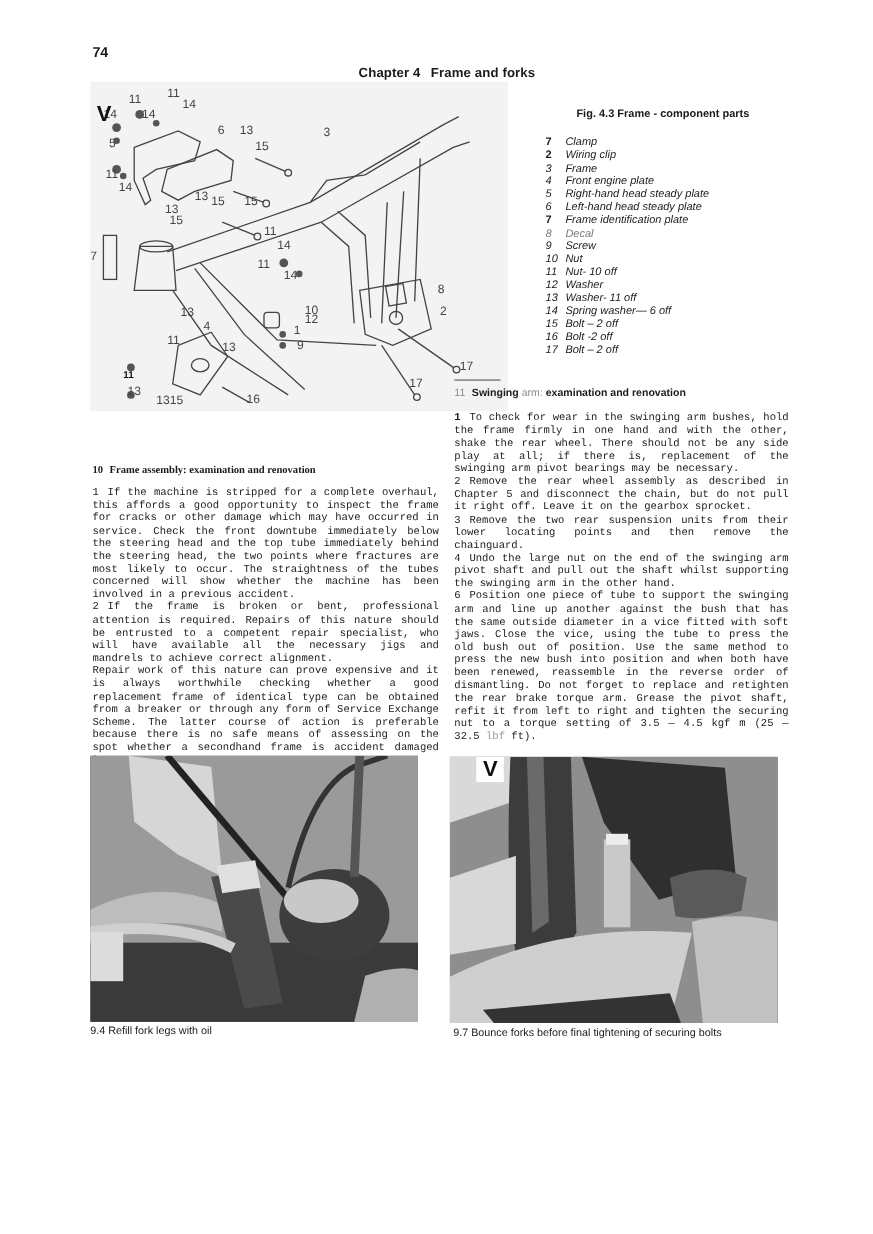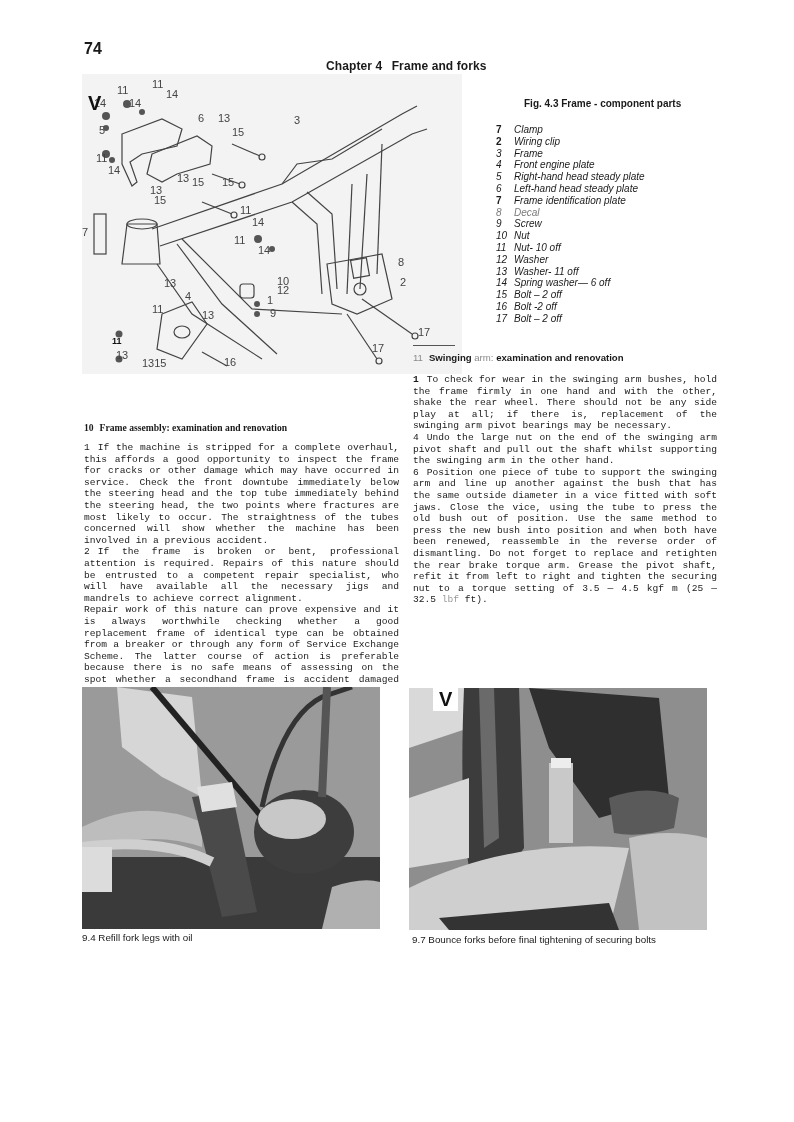--- a/index.html
+++ b/index.html
@@ -1,19 +1,19 @@
 <!DOCTYPE html>
 <html><head>
 <meta charset="utf-8">
 <style>
   * { margin: 0; padding: 0; box-sizing: border-box; }
   html, body { width: 794px; height: 1122px; background: #ffffff; overflow: hidden; }
   body { position: relative; font-family: "Liberation Sans", sans-serif; color: #1a1a1a; }
 
-  .page-number { position: absolute; left: 84px; top: 40px; font-size: 16px; font-weight: bold; }
+  .page-number { position: absolute; left: 84px; top: 40px; font-size: 13px; font-weight: bold; }
   .running-head { position: absolute; left: 326px; top: 59px; font-size: 12px; font-weight: bold; letter-spacing: 0.1px; }
   .running-head .chap { margin-right: 6px; }
 
   
   .diagram { position: absolute; left: 82px; top: 74px; width: 380px; height: 300px; }
   .diagram svg { width: 100%; height: 100%; }
 
   
   .fig-caption { position: absolute; left: 496px; top: 98px; font-size: 10px; font-weight: bold; margin-left: 28px; }
   .legend { position: absolute; left: 496px; top: 124px; font-size: 10px; line-height: 11.8px; }
@@ -239,20 +239,22 @@
   <p><span class="pnum">2</span><span>If the frame is broken or bent, professional attention is required. Repairs of this nature should be entrusted to a competent repair specialist, who will have available all the necessary jigs and mandrels to achieve correct alignment.</span></p>
   <p><span>Repair work of this nature can prove expensive and it is always worthwhile checking whether a good replacement frame of identical type can be obtained from a breaker or through any form of Service Exchange Scheme. The latter course of action is preferable because there is no safe means of assessing on the spot whether a secondhand frame is accident damaged too.</span></p>
 </div>
 
 <div class="rule-short"></div>
 <div class="sec-head" style="left:413px; top:352px;">
   <span class="num faint">11</span><span>Swinging</span> <span class="faint">arm:</span> <span>examination and renovation</span>
 </div>
 <div class="col" style="left:413px; top:374px; width:304px;">
   <p><span class="pnum b">1</span><span>To check for wear in the swinging arm bushes, hold the frame firmly in one hand and with the other, shake the rear wheel. There should not be any side play at all; if there is, replacement of the swinging arm pivot bearings may be necessary.</span></p>
+  <p><span class="pnum">2</span><span>Remove the rear wheel assembly as described in Chapter 5 and disconnect the chain, but do not pull it right off. Leave it on the gearbox sprocket.</span></p>
+  <p><span class="pnum">3</span><span>Remove the two rear suspension units from their lower locating points and then remove the chainguard.</span></p>
   <p><span class="pnum">4</span><span>Undo the large nut on the end of the swinging arm pivot shaft and pull out the shaft whilst supporting the swinging arm in the other hand.</span></p>
   <p><span class="pnum">6</span><span>Position one piece of tube to support the swinging arm and line up another against the bush that has the same outside diameter in a vice fitted with soft jaws. Close the vice, using the tube to press the old bush out of position. Use the same method to press the new bush into position and when both have been renewed, reassemble in the reverse order of dismantling. Do not forget to replace and retighten the rear brake torque arm. Grease the pivot shaft, refit it from left to right and tighten the securing nut to a torque setting of 3.5 — 4.5 kgf m (25 — 32.5</span> <span class="faint">lbf</span><span> ft).</span></p>
 </div>
 
 <div class="photo" style="left:82px; top:687px; width:298px; height:242px;">
   <svg viewBox="0 0 298 242" preserveAspectRatio="none">
     <rect width="298" height="242" fill="#9a9a9a"></rect>
     <rect x="0" y="170" width="298" height="72" fill="#3a3a3a"></rect>
     <path d="M0 140 Q60 110 120 135 L120 160 Q60 140 0 170 Z" fill="#bdbdbd"></path>
     <path d="M35 0 L110 10 L120 110 L80 90 L40 60 Z" fill="#d6d6d6"></path>

